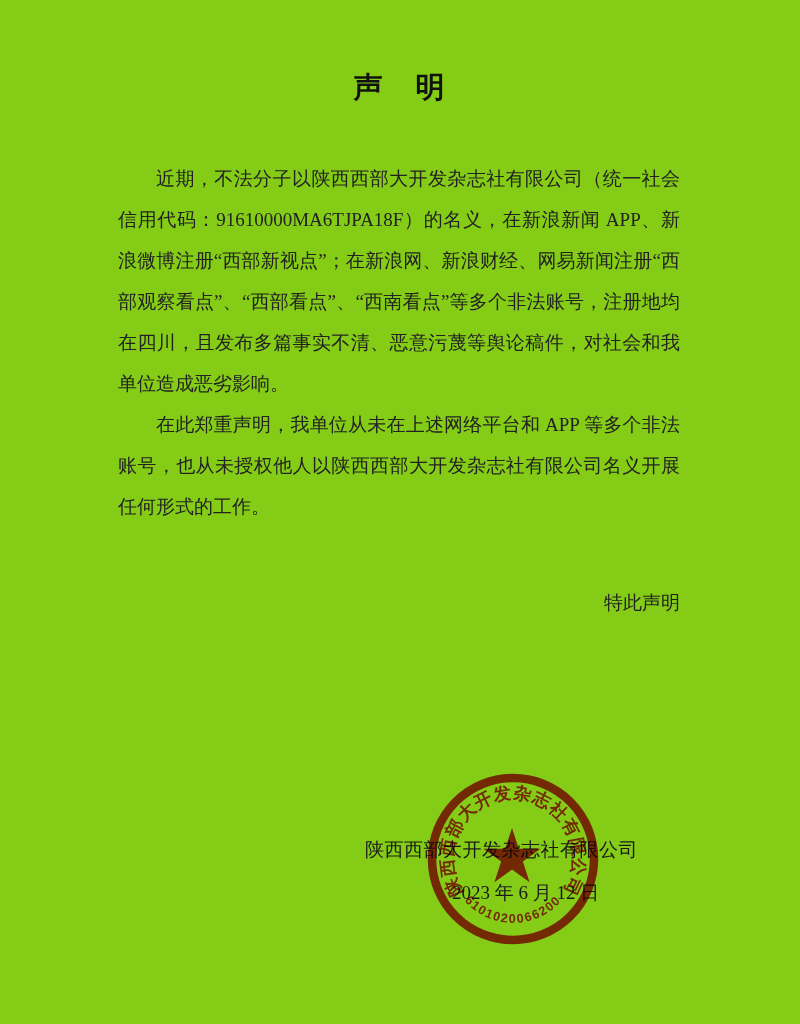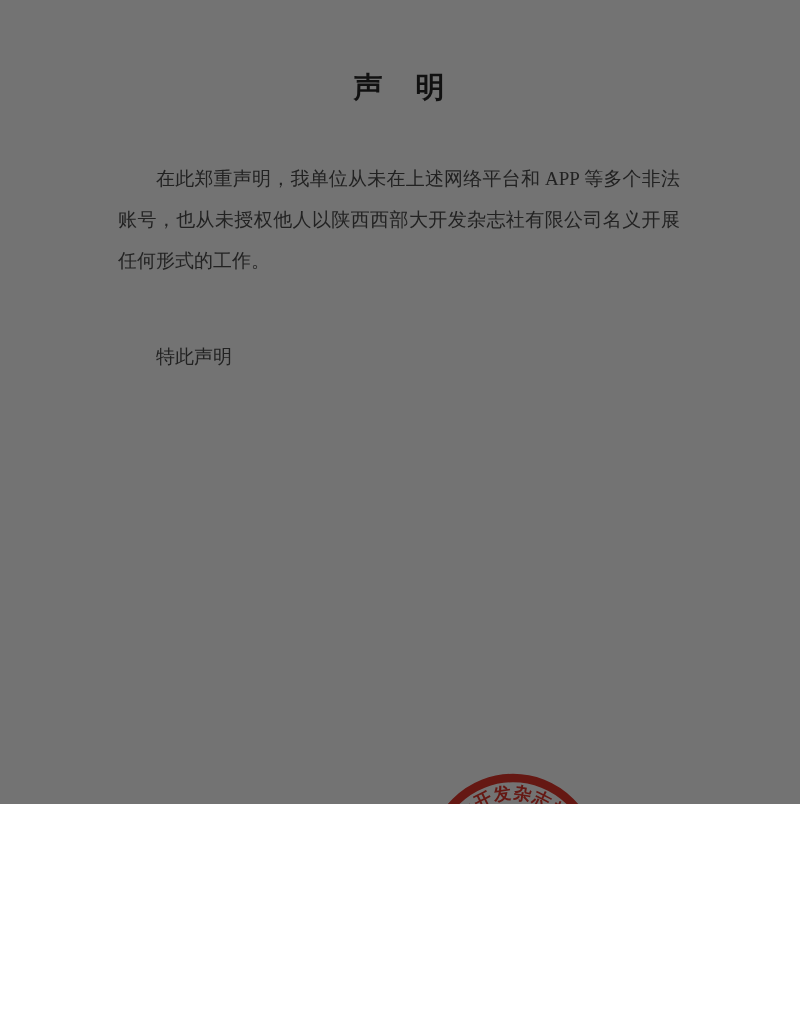--- a/index.html
+++ b/index.html
@@ -3,22 +3,22 @@
 <meta charset="utf-8">
 <style>
   html, body {
     margin: 0;
     padding: 0;
     background: #ffffff;
   }
   .page {
     position: relative;
     width: 800px;
-    height: 804px;
-    background: #737373;
+    height: 1024px;
+    background: #84cc16;
     overflow: hidden;
     font-family: "Liberation Serif", serif;
     color: #1e1e1e;
   }
   .title {
     position: absolute;
     top: 68px;
     left: 0;
     width: 100%;
     margin: 0;
@@ -37,21 +37,21 @@
     line-height: 41px;
     text-align: justify;
     color: #222;
   }
   .content p {
     margin: 0;
     text-indent: 2em;
   }
   .content p.closing {
     margin-top: 55px;
-    text-align: left;
+    text-align: right;
   }
   .sig-company {
     position: absolute;
     left: 365px;
     top: 837px;
     font-size: 19px;
     letter-spacing: 0.5px;
     color: #1a1a1a;
     white-space: nowrap;
   }
@@ -89,20 +89,21 @@
   }
 </style>
 </head>
 <body>
 
 <div class="page">
 
   <h1 class="title">声　明</h1>
 
   <div class="content">
+    <p>近期，不法分子以陕西西部大开发杂志社有限公司（统一社会信用代码：91610000MA6TJPA18F）的名义，在新浪新闻 APP、新浪微博注册“西部新视点”；在新浪网、新浪财经、网易新闻注册“西部观察看点”、“西部看点”、“西南看点”等多个非法账号，注册地均在四川，且发布多篇事实不清、恶意污蔑等舆论稿件，对社会和我单位造成恶劣影响。</p>
     <p>在此郑重声明，我单位从未在上述网络平台和 APP 等多个非法账号，也从未授权他人以陕西西部大开发杂志社有限公司名义开展任何形式的工作。</p>
     <p class="closing">特此声明</p>
   </div>
 
   <div class="sig-company">陕西西部大开发杂志社有限公司</div>
 
   <div class="sig-date">2023 年 6 月 12 日</div>
 
   <svg class="seal" viewBox="0 0 176 176" xmlns="http://www.w3.org/2000/svg">
     <circle cx="88" cy="88" r="81" fill="none" stroke-width="8.5" stroke="#dd2418"></circle>

